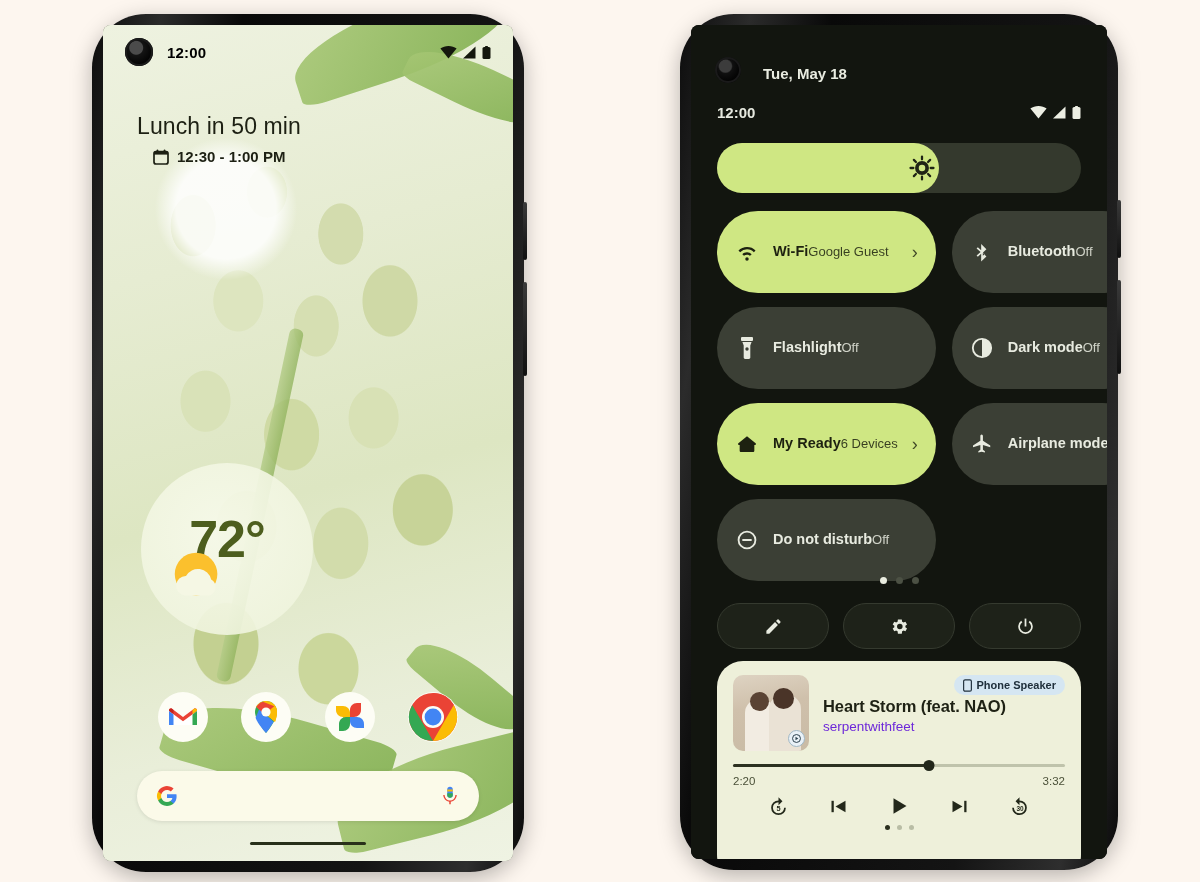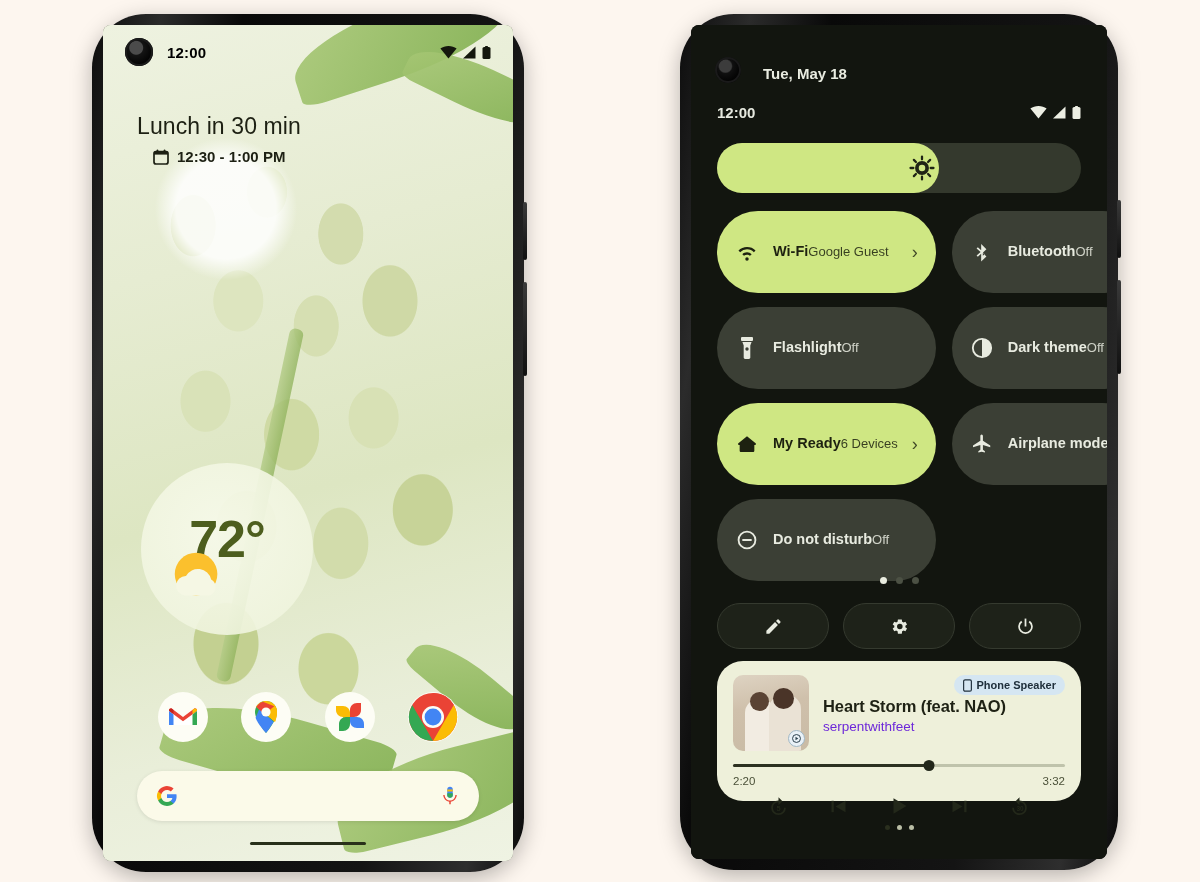--- a/index.html
+++ b/index.html
@@ -108,21 +108,21 @@
                       border-radius:1px; background:#9aa782; }
 
   .page-dots { position:absolute; left:0; right:0; top:552px; display:flex; justify-content:center; gap:9px; }
   .dot { width:7px; height:7px; border-radius:50%; background:#4c5144; }
   .dot.active { background:#e9ecdf; }
 
   .actions { position:absolute; left:26px; right:26px; top:578px; display:flex; gap:14px; }
   .action-btn { flex:1; height:46px; border-radius:24px; background:#1e2219;
                 border:1px solid #353a2f; display:flex; align-items:center; justify-content:center; }
 
-  .media { position:absolute; left:26px; right:26px; top:636px; height:140px; border-radius:26px;
+  .media { position:absolute; left:26px; right:26px; top:636px; height:220px; border-radius:26px;
            background:#eef0da; color:#1e2114; padding:14px 16px; }
   .media-top { display:flex; gap:14px; }
   .media-art { width:76px; height:76px; border-radius:10px; flex:none; position:relative; overflow:hidden;
                background: linear-gradient(170deg,#ded3c2 0%,#cfc0ab 40%,#c9bba5 100%); }
   .media-art .p1 { position:absolute; left:12px; bottom:0; width:30px; height:52px; border-radius:14px 14px 0 0;
                    background:#f2ece2; }
   .media-art .p2 { position:absolute; left:36px; bottom:0; width:32px; height:56px; border-radius:14px 14px 0 0;
                    background:#eae2d5; }
   .media-art .h1 { position:absolute; left:17px; top:17px; width:19px; height:19px; border-radius:50%; background:#5a4334; }
   .media-art .h2 { position:absolute; left:40px; top:13px; width:21px; height:21px; border-radius:50%; background:#4a3428; }
@@ -176,21 +176,21 @@
                 <path d="M13.5 0.5v12H1z" fill="#14170d"></path>
               </svg>
             <svg width="9" height="13" viewBox="0 0 9 13">
                 <rect x="0.5" y="1" width="8" height="12" rx="1.6" fill="#14170d"></rect>
                 <rect x="3" y="0" width="3" height="2" rx="0.8" fill="#14170d"></rect>
               </svg>
           </div>
         </div>
 
         <div class="glance">
-          <div class="glance-title">Lunch in 30 min</div>
+          <div class="glance-title">Lunch in 50 min</div>
           <div class="glance-sub">
             <svg width="16" height="16" viewBox="0 0 16 16">
               <rect x="1" y="2.6" width="14" height="12.4" rx="2" fill="none" stroke="#1d2013" stroke-width="1.7"></rect>
               <rect x="1" y="2.6" width="14" height="3" fill="#1d2013"></rect>
               <rect x="3.6" y="0.4" width="1.7" height="3.4" rx="0.8" fill="#1d2013"></rect>
               <rect x="10.7" y="0.4" width="1.7" height="3.4" rx="0.8" fill="#1d2013"></rect>
             </svg>
             <span>12:30 - 1:00 PM</span>
           </div>
         </div>
@@ -357,21 +357,21 @@
           </div>
 
           <div class="tile">
             <span class="tile-icon">
               <svg width="22" height="22" viewBox="0 0 24 24">
                   <circle cx="12" cy="12" r="10" fill="none" stroke="#e8ebe0" stroke-width="2"></circle>
                   <path d="M12 2a10 10 0 0 1 0 20z" fill="#e8ebe0"></path>
                 </svg>
             </span>
             <span class="tile-txt">
-              <span class="tile-label">Dark theme</span>
+              <span class="tile-label">Dark mode</span>
               <span class="tile-sub">Off</span>
             </span>
           </div>
 
           <div class="tile on">
             <span class="tile-icon">
               <svg width="22" height="22" viewBox="0 0 24 24">
                   <path d="M12 3.6 2.6 11.2c-.8.6-.4 1.9.6 1.9H4v6.3c0 .8.6 1.4 1.4 1.4h13.2c.8 0 1.4-.6 1.4-1.4v-6.3h.8c1 0 1.4-1.3.6-1.9z" fill="#1d2110"></path>
                 </svg>
             </span>

